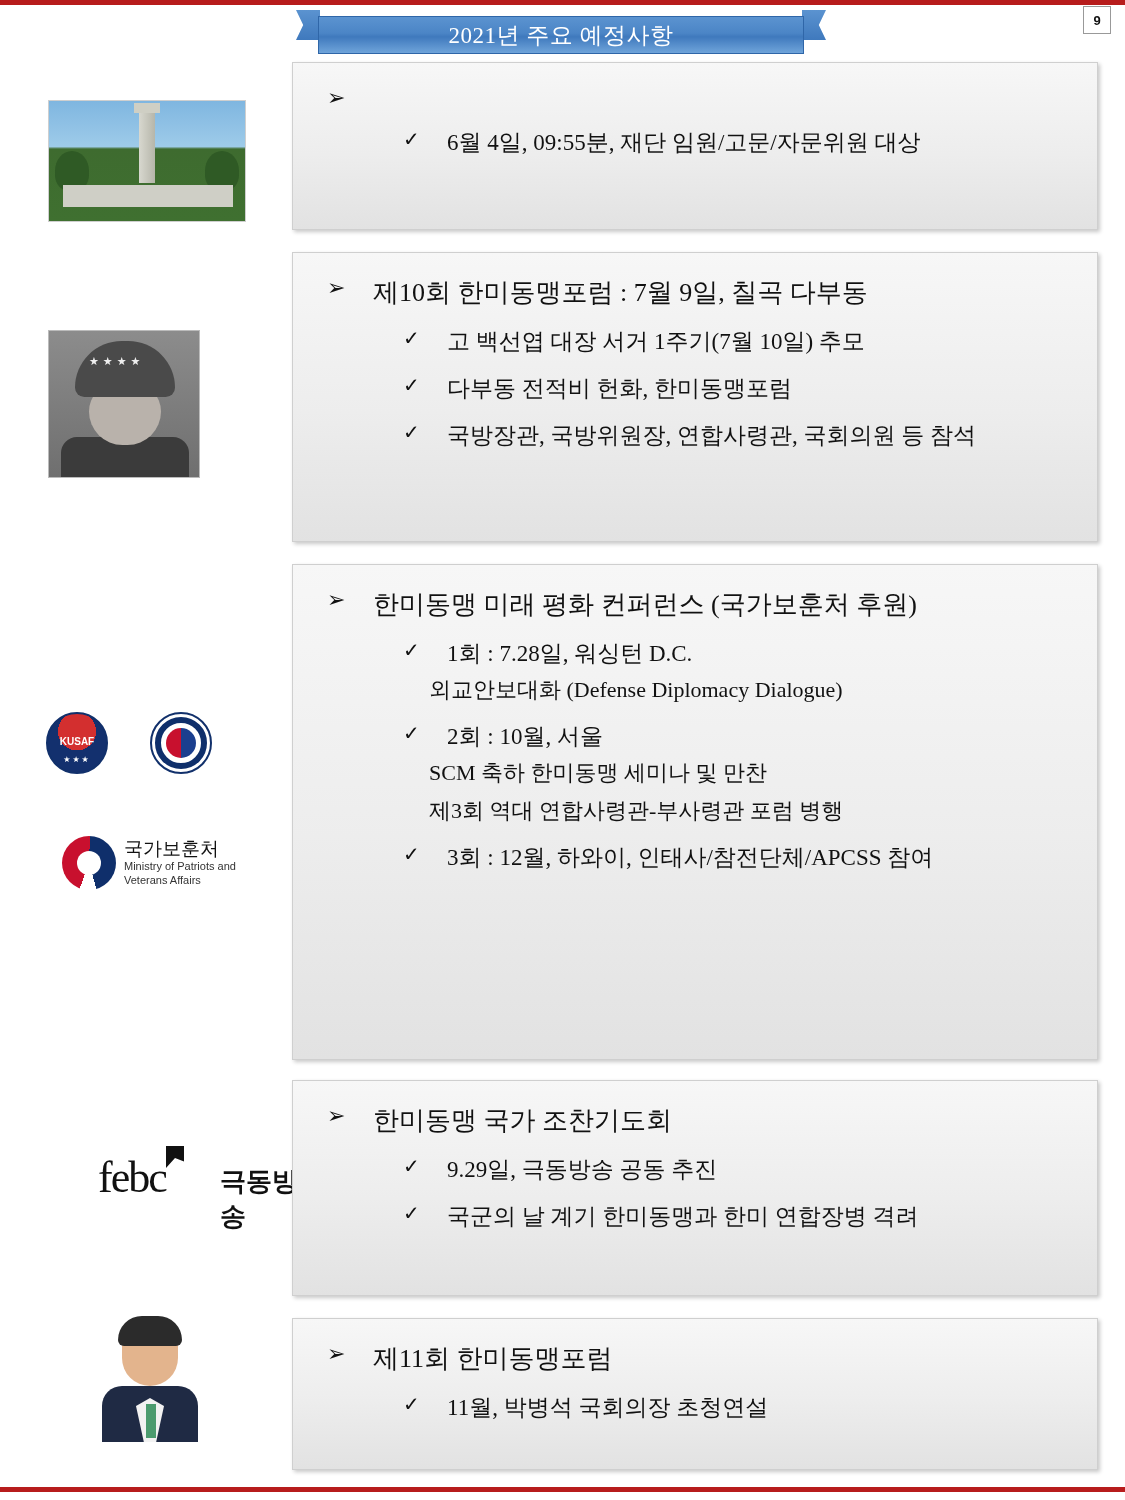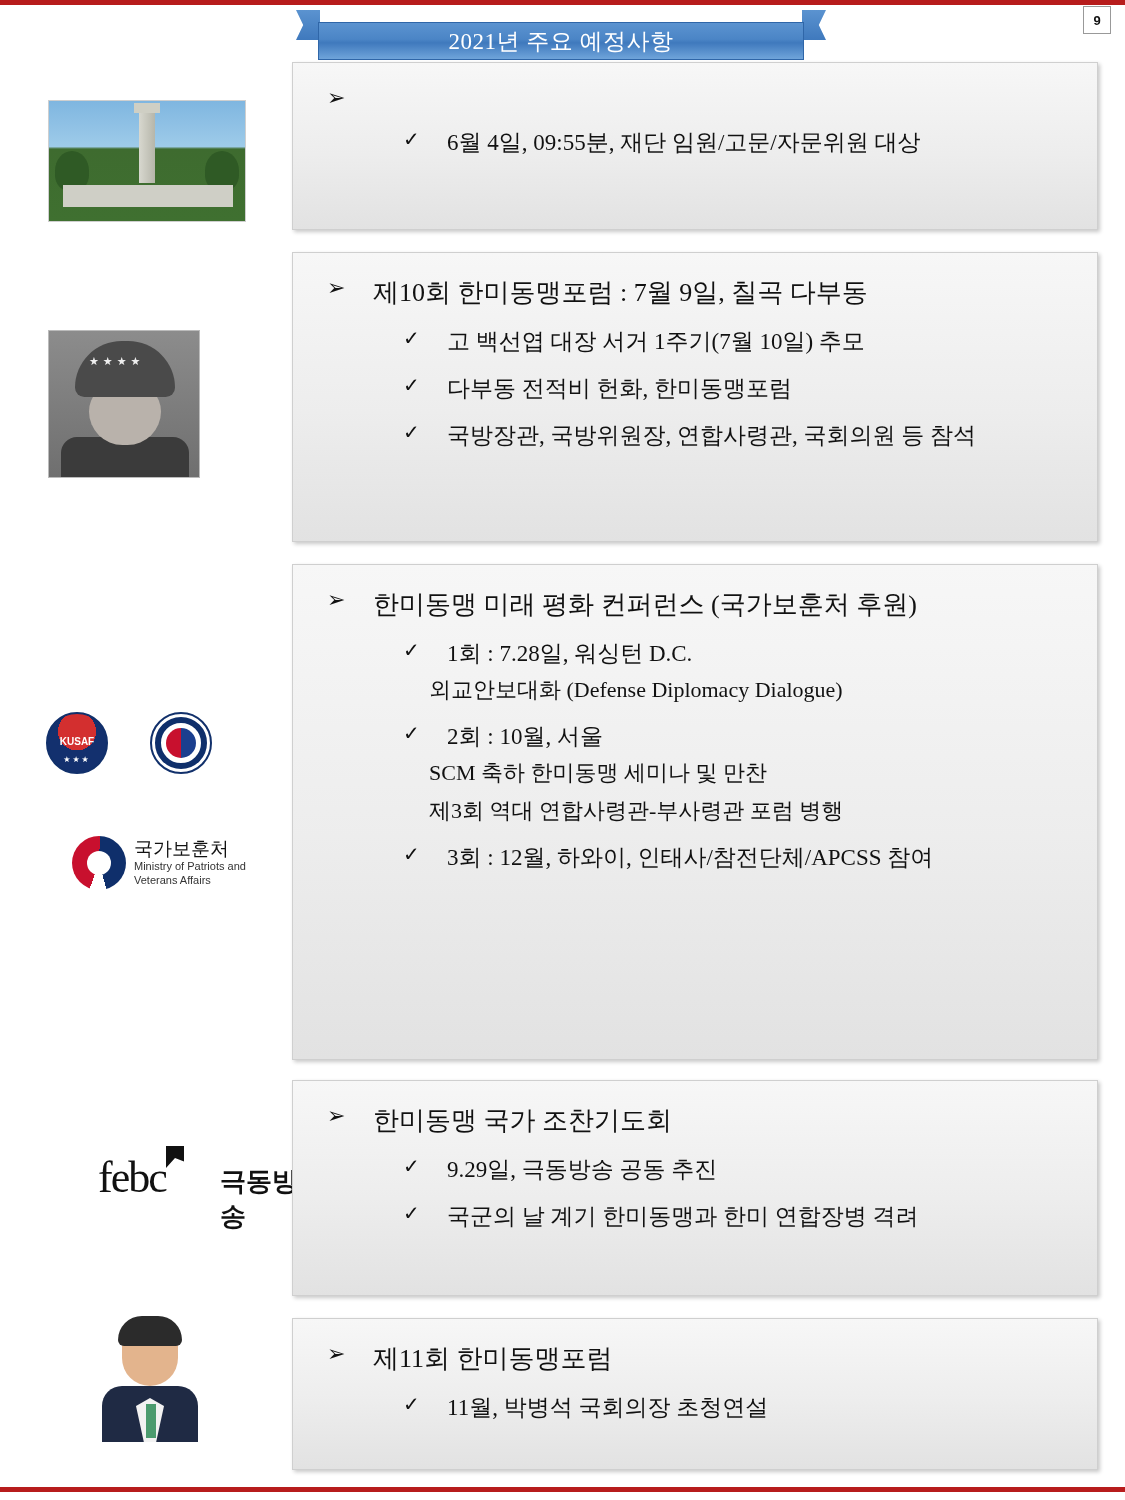--- a/index.html
+++ b/index.html
@@ -27,21 +27,21 @@
     width: 1125px; height: 5px;
     background: #b71c1c;
   }
 
   
   .banner-wrap {
     position: absolute; left: 296px; top: 6px;
     width: 530px; height: 38px;
   }
   .banner {
-    position: absolute; left: 22px; top: 16px;
+    position: absolute; left: 22px; top: 10px;
     width: 486px; height: 38px;
     background: linear-gradient(to bottom, #5b93d0 0%, #4b85c6 45%, #3f79bd 55%, #6fa4da 100%);
     border: 1px solid #2f66a8;
     display: flex; align-items: center; justify-content: center;
   }
   .banner-text {
     color: #ffffff;
     font-size: 23px;
     letter-spacing: 0.5px;
     font-family: "Liberation Serif", serif;
@@ -191,21 +191,21 @@
     position: absolute; inset: 3px; border-radius: 50%;
     border: 6px solid #0f2f6b;
   }
   .kdva .inner {
     position: absolute; inset: 14px; border-radius: 50%;
     background: linear-gradient(to right, #c8102e 0 50%, #1b3f8f 50% 100%);
   }
 
   
   .mpva {
-    left: 72px; top: 832px; width: 200px; height: 66px;
+    left: 62px; top: 832px; width: 200px; height: 66px;
   }
   .mpva .mark {
     position: absolute; left: 0; top: 4px; width: 54px; height: 54px;
     border-radius: 50%;
     background: conic-gradient(from 200deg, #c8102e 0 45%, #0f2f6b 45% 90%, #ffffff 90% 100%);
   }
   .mpva .mark:after {
     content: ""; position: absolute; inset: 15px; border-radius: 50%;
     background: #fff;
   }

